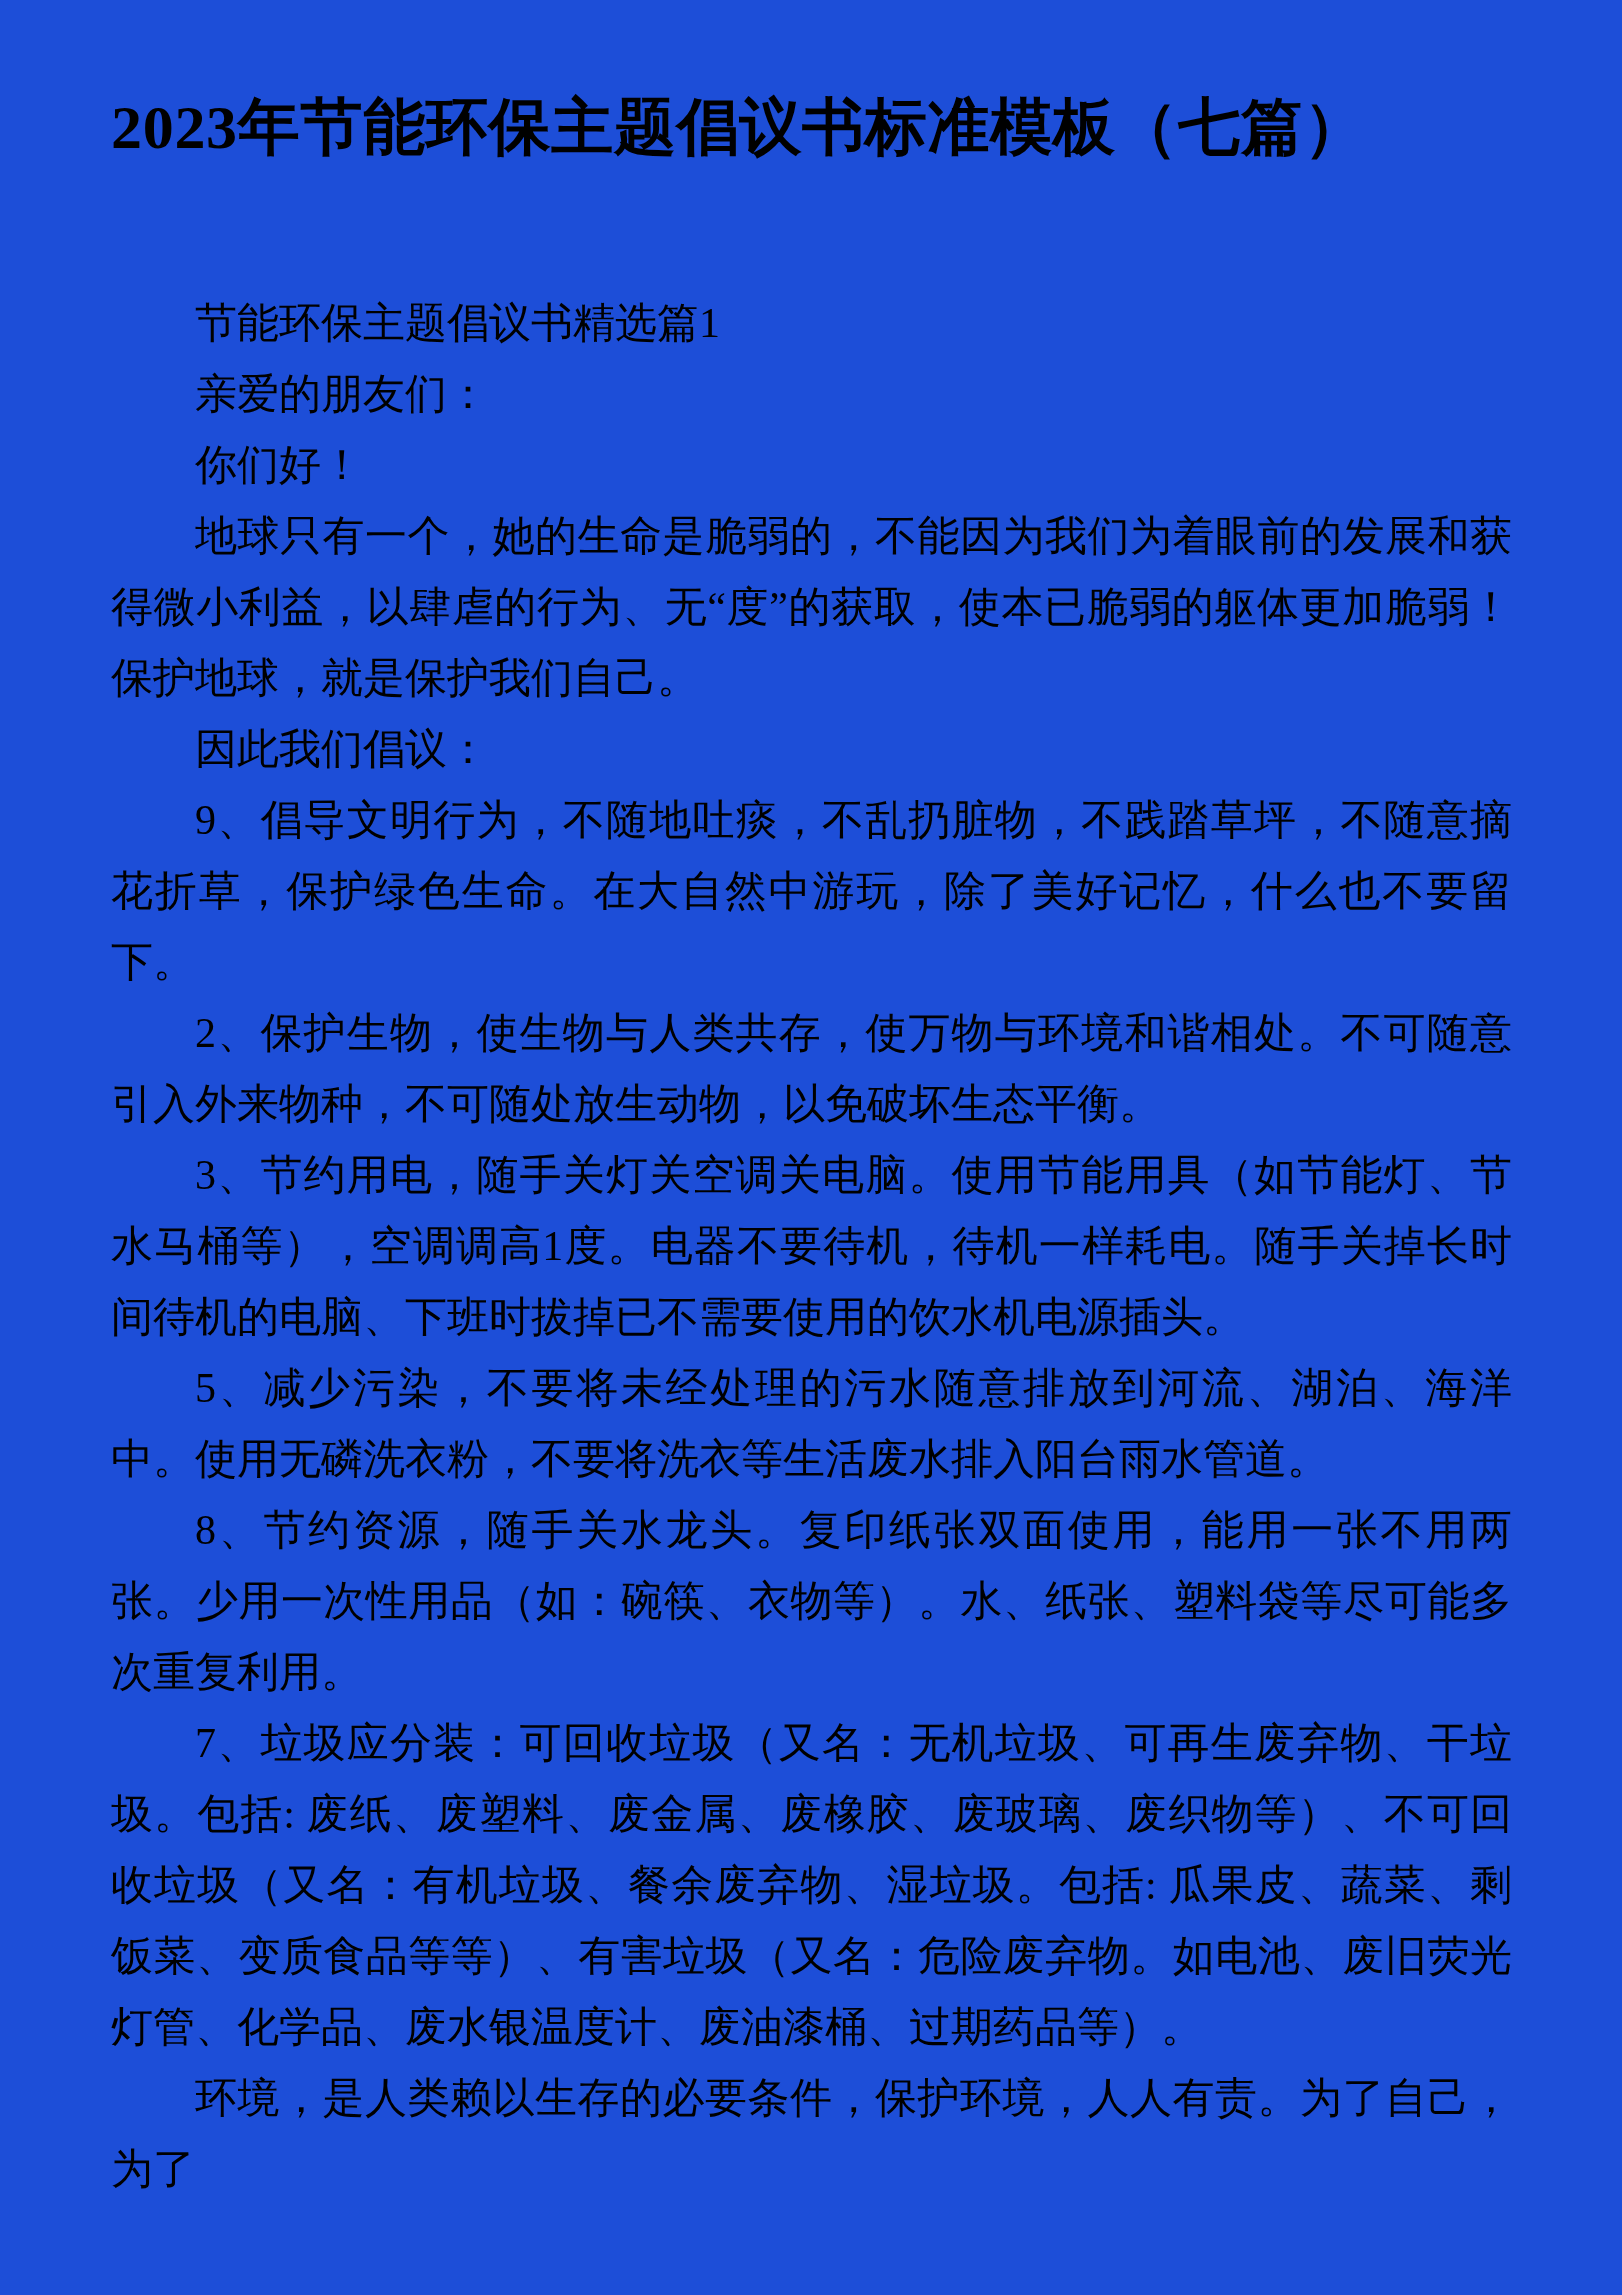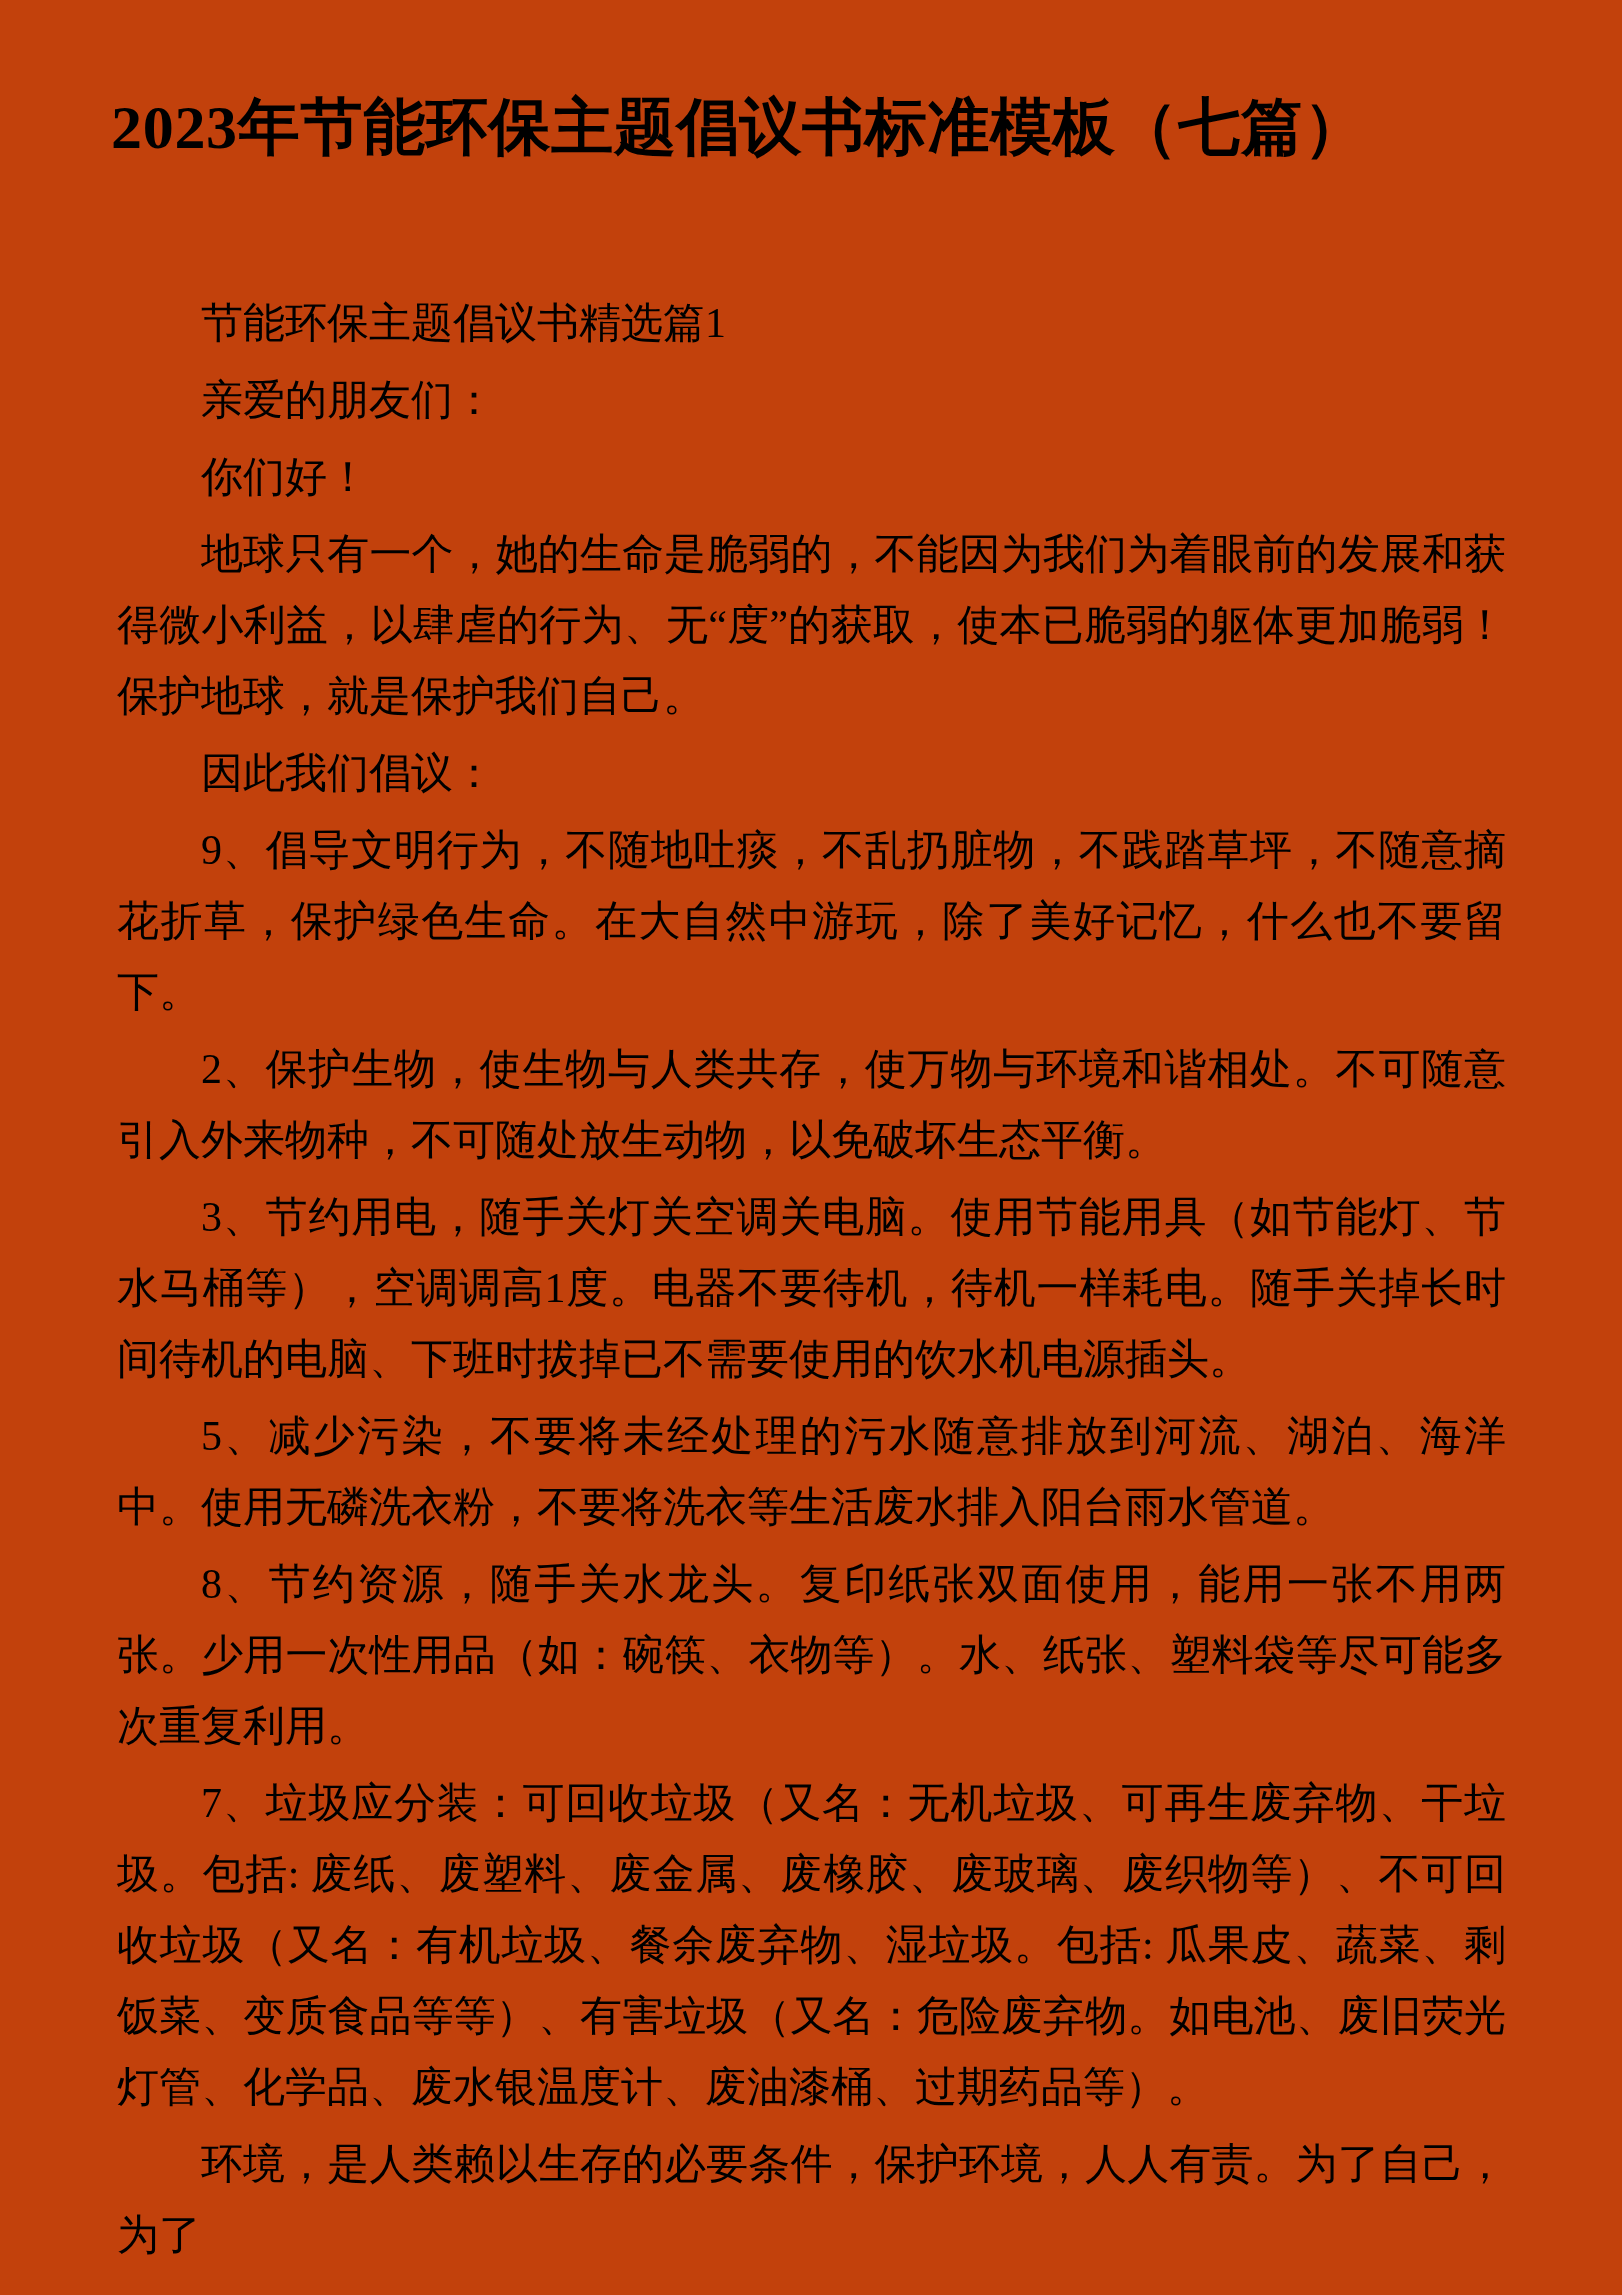--- a/index.html
+++ b/index.html
@@ -12,33 +12,33 @@
     height: 2295px;
     font-family: "Liberation Serif", "DejaVu Serif", serif;
     color: #000000;
   }
   .page {
     box-sizing: border-box;
     width: 1623px;
     height: 2295px;
     padding: 89px 111px 0 111px;
     overflow: hidden;
-    background: #c2410c;
+    background: #1d4ed8;
   }
   .doc-title {
     margin: 0 0 121px 0;
     font-size: 62px;
     font-weight: 700;
     line-height: 1.25;
     letter-spacing: 0.7px;
     text-align: left;
     white-space: nowrap;
   }
   .doc-body .para {
-    margin: 6px;
+    margin: 0;
     font-size: 42px;
     line-height: 71px;
     text-align: justify;
     text-justify: inter-ideograph;
     text-indent: 2em;
     word-break: break-all;
   }
 </style>
 </head>
 <body>

